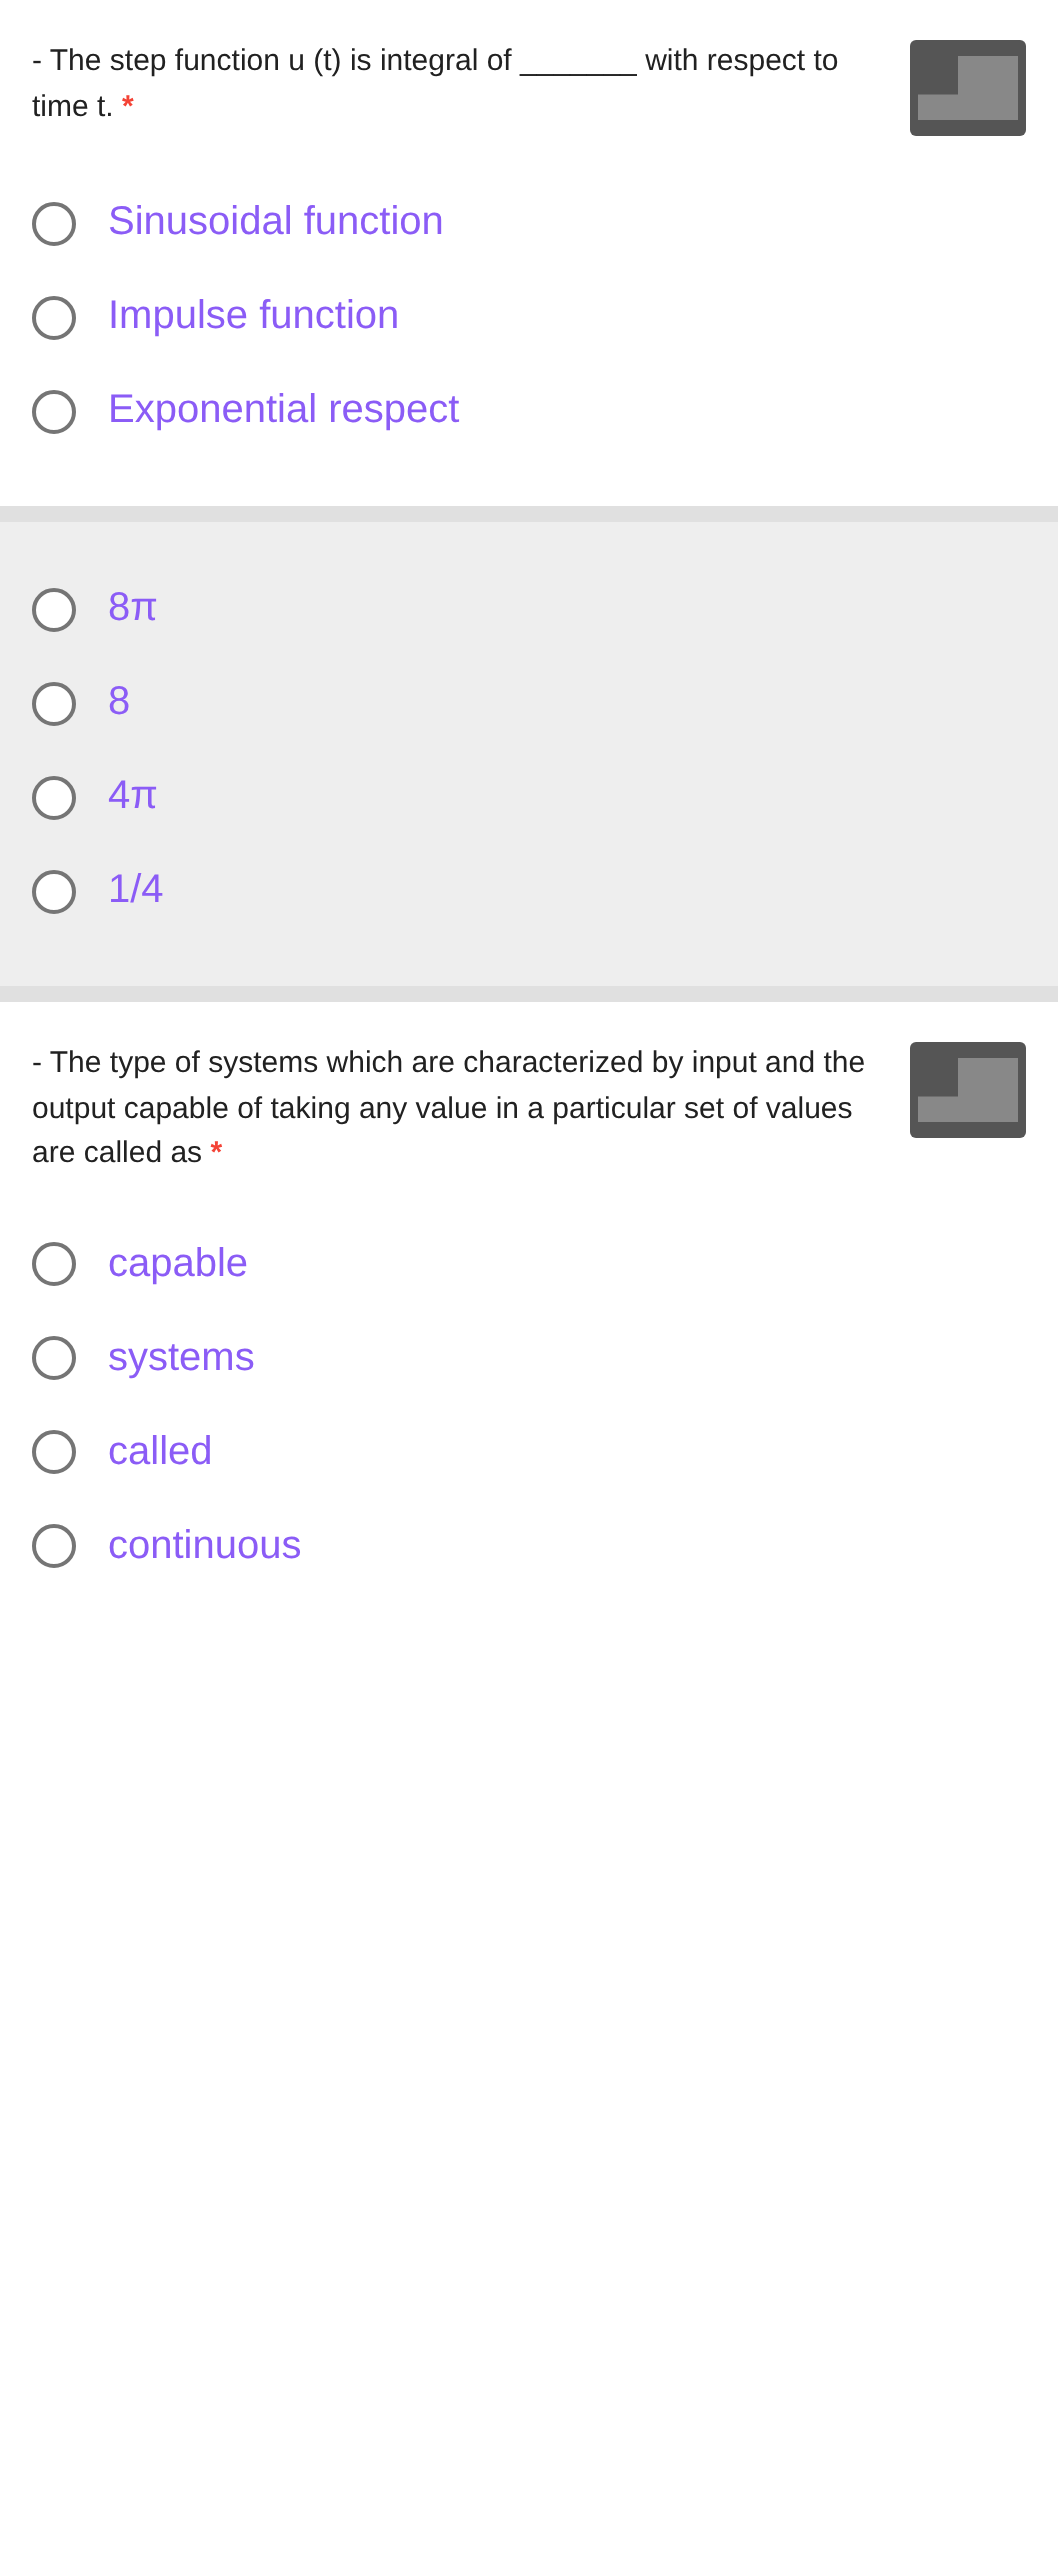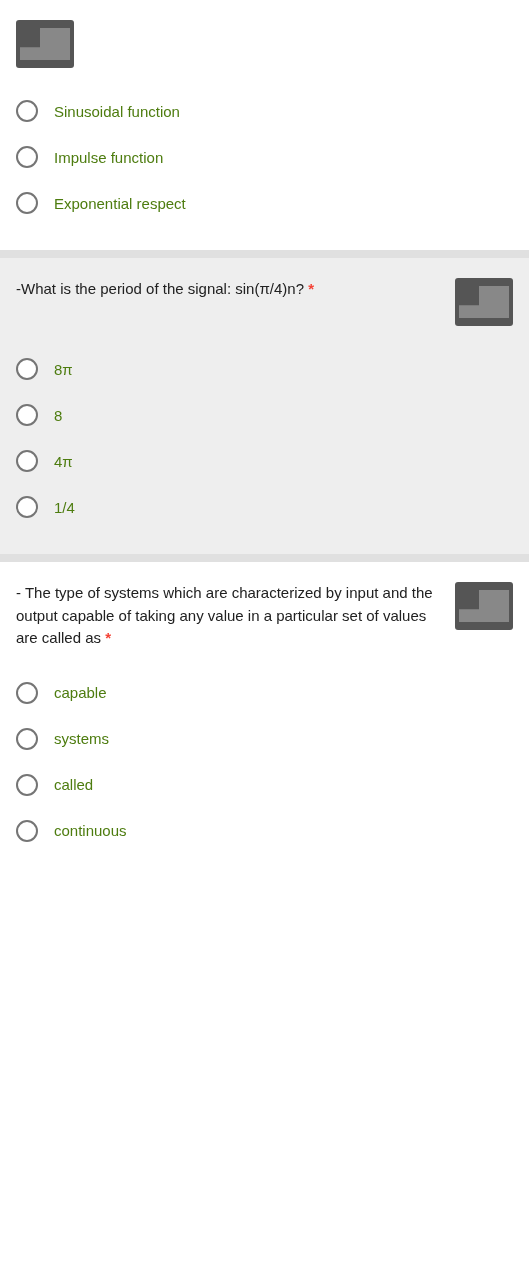--- a/index.html
+++ b/index.html
@@ -73,22 +73,22 @@
     }
 
     .radio-inner {
       width: 10px;
       height: 10px;
       border-radius: 50%;
       background: transparent;
     }
 
     .option-label {
-      font-size: 15px;
-      color: #4d7c0f;
+      font-size: 20px;
+      color: #8b5cf6;
     }
 
     .divider {
       height: 8px;
       background: #e0e0e0;
     }
 
     
     .img-placeholder {
       width: 58px;
@@ -111,20 +111,23 @@
       clip-path: polygon(0 60%, 40% 60%, 40% 0, 100% 0, 100% 100%, 0 100%);
     }
   </style>
 </head>
 <body>
 
 <div>
 
   <div class="question-block">
     <div class="question-header">
+      <div class="question-text">
+        - The step function u (t) is integral of _______ with respect to time t. <span class="required-star">*</span>
+      </div>
       <div class="img-placeholder"></div>
     </div>
     <ul class="options-list">
       <li class="option-item">
         <div class="radio-outer">
           <div class="radio-inner"></div>
         </div>
         <span class="option-label">Sinusoidal function</span>
       </li>
       <li class="option-item">
@@ -138,26 +141,20 @@
           <div class="radio-inner"></div>
         </div>
         <span class="option-label">Exponential respect</span>
       </li>
     </ul>
   </div>
 
   <div class="divider"></div>
 
   <div class="question-block shaded">
-    <div class="question-header">
-      <div class="question-text">
-        -What is the period of the signal: sin(π/4)n? <span class="required-star">*</span>
-      </div>
-      <div class="img-placeholder"></div>
-    </div>
     <ul class="options-list">
       <li class="option-item">
         <div class="radio-outer">
           <div class="radio-inner"></div>
         </div>
         <span class="option-label">8π</span>
       </li>
       <li class="option-item">
         <div class="radio-outer">
           <div class="radio-inner"></div>

